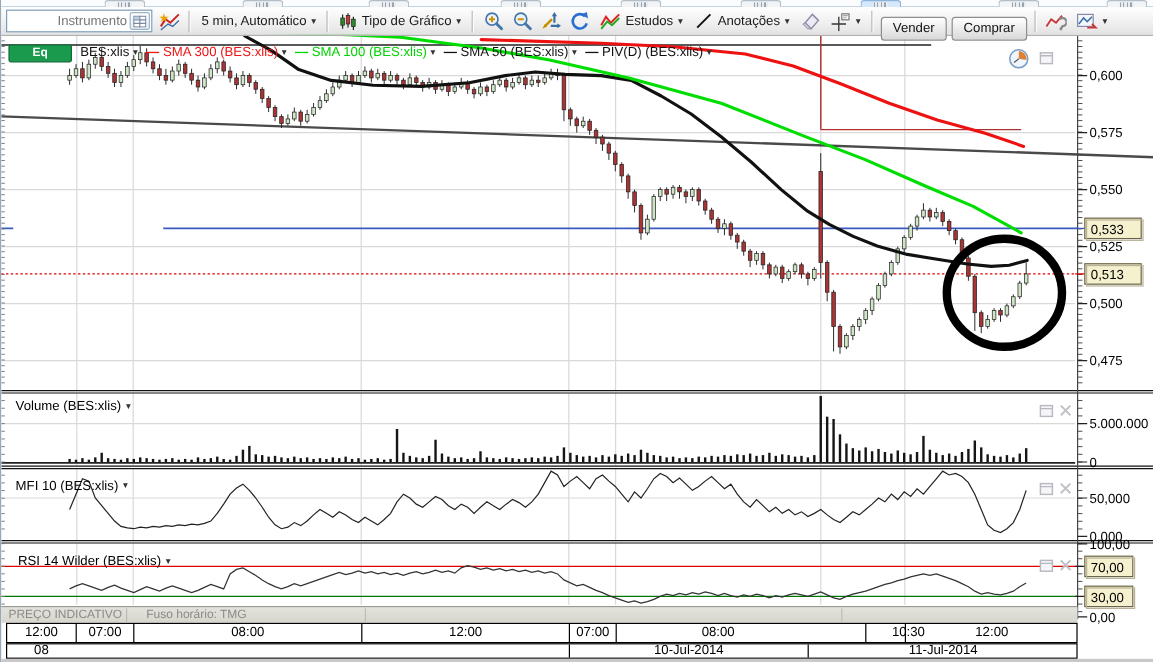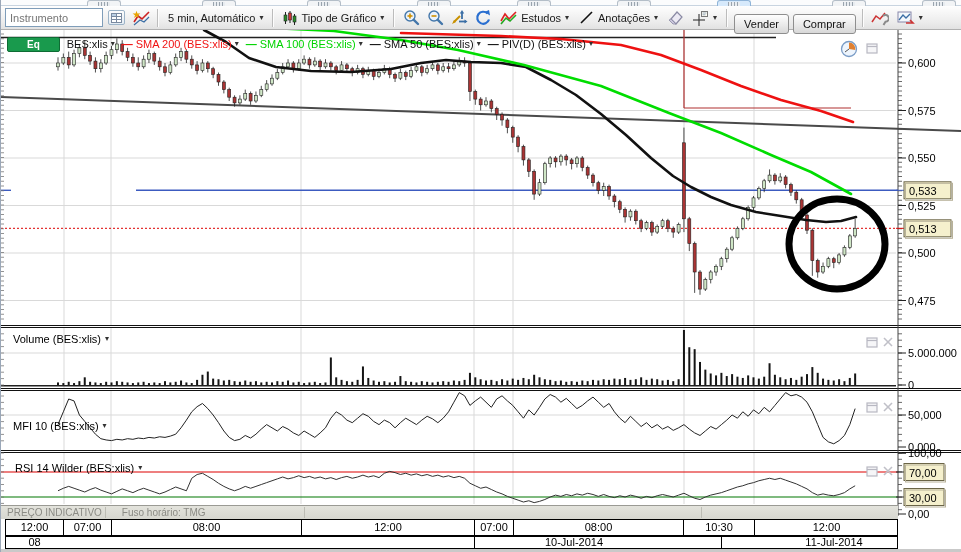--- a/index.html
+++ b/index.html
@@ -8,21 +8,21 @@
   #app{position:relative;width:961px;height:552px;overflow:hidden;background:#fff;border-left:1px solid #9aa7b8;}
   
   #tabstrip{position:absolute;left:0;top:0;width:961px;height:6px;background:#fbfcfd;border-bottom:1px solid #c8d4e0;}
   .tabfrag{position:absolute;top:0;height:6px;width:34px;border:1px solid #b4bec8;border-bottom:none;border-radius:3px 3px 0 0;background:#f2f4f6;}
   .tabfrag.active{background:#d6e9fb;border-color:#8fb4d8;}
   .tabfrag .mini{position:absolute;left:10px;top:1px;width:12px;height:4px;background:repeating-linear-gradient(90deg,#9aa4ae 0 1px,#e8ecf0 1px 3px);}
   
   #toolbar{position:absolute;left:0;top:6px;width:961px;height:24px;background:linear-gradient(#fefefe,#ececec 70%,#e2e2e2);border-bottom:1px solid #b0b0b0;display:flex;align-items:center;padding:0 4px;gap:4px;white-space:nowrap;}
   .sep{width:2px;height:18px;border-left:1px solid #bcbcbc;border-right:1px solid #fdfdfd;margin:0 2px;}
   .tb-input-wrap{position:relative;width:122px;height:19px;}
-  .tb-input-wrap input{width:98px;height:19px;border:1px solid #7f9db9;padding:1px 20px 1px 4px;font:11px "Liberation Sans",sans-serif;color:#444;}
+  .tb-input-wrap input{width:122px;height:19px;border:1px solid #7f9db9;padding:1px 20px 1px 4px;font:11px "Liberation Sans",sans-serif;color:#444;text-align:right;}
   .tb-input-btn{position:absolute;right:2px;top:2px;width:17px;height:15px;border:1px solid #9db4c8;background:linear-gradient(#fdfdfd,#e4ecf4);border-radius:2px;display:flex;align-items:center;justify-content:center;cursor:pointer;}
   .tb-icon{display:inline-flex;align-items:center;justify-content:center;width:20px;height:20px;cursor:pointer;}
   .tb-drop{display:inline-flex;align-items:center;gap:4px;padding:2px 3px;cursor:pointer;color:#1a1a1a;}
   .caret{font-size:8px;color:#333;line-height:1;}
   .tb-btn{height:20px;padding:1px 9px;font:11px "Liberation Sans",sans-serif;color:#111;background:linear-gradient(#fefefe,#e8e8e8 60%,#d8d8d8);border:1px solid #8e8e8e;border-radius:3px;cursor:pointer;margin-top:12px;}
   
   #chart-area{position:absolute;left:0;top:0;width:961px;height:404px;}
   svg text{font-family:"Liberation Sans",sans-serif;}
   
   #legend{position:absolute;left:6px;top:36px;height:16px;display:flex;align-items:center;gap:7px;font-size:11px;}
@@ -952,21 +952,21 @@
   </div>
 
   <div id="legend">
     <span class="eq-badge">Eq</span>
     <span class="leg-item leg-black">
       <span>BES:xlis</span>
       <span class="caret">▾</span>
     </span>
     <span class="leg-item leg-red">
       <span class="dash">—</span>
-      <span>SMA 200 (BES:xlis)</span>
+      <span>SMA 300 (BES:xlis)</span>
       <span class="caret">▾</span>
     </span>
     <span class="leg-item leg-green">
       <span class="dash">—</span>
       <span>SMA 100 (BES:xlis)</span>
       <span class="caret">▾</span>
     </span>
     <span class="leg-item leg-black">
       <span class="dash">—</span>
       <span>SMA 50 (BES:xlis)</span>
@@ -976,21 +976,21 @@
       <span class="dash">—</span>
       <span>PIV(D) (BES:xlis)</span>
       <span class="caret">▾</span>
     </span>
   </div>
 
   <div class="panel-label" style="left:12px;top:333px;">
     <span>Volume (BES:xlis)</span>
     <span class="caret">▾</span>
   </div>
-  <div class="panel-label" style="left:12px;top:420px;">
+  <div class="panel-label" style="left:12px;top:399px;">
     <span>MFI 10 (BES:xlis)</span>
     <span class="caret">▾</span>
   </div>
   <div class="panel-label" style="left:14px;top:462px;">
     <span>RSI 14 Wilder (BES:xlis)</span>
     <span class="caret">▾</span>
   </div>
 
   <div id="status-row">
     <span class="lbl">PREÇO INDICATIVO</span>
@@ -999,23 +999,23 @@
     <span class="status-div" style="left:303px;"></span>
     <span class="status-div" style="left:700px;"></span>
   </div>
   <div id="time-row" class="axis-row" style="top:519px;height:16.5px;">
       <div class="axis-cell" style="left: 0px; width: 57px; border-left: none;">12:00</div>
       <div class="axis-cell" style="left: 57px; width: 48px;">07:00</div>
       <div class="axis-cell" style="left: 105px; width: 190px;">08:00</div>
       <div class="axis-cell" style="left: 295px; width: 173px;">12:00</div>
       <div class="axis-cell" style="left: 468px; width: 39px;">07:00</div>
       <div class="axis-cell" style="left: 507px; width: 170px;">08:00</div>
-      <div class="axis-cell" style="left: 677px; width: 71px;">10:30</div>
+      <div class="axis-cell" style="left: 715px; width: 71px;">10:30</div>
       <div class="axis-cell" style="left: 748px; width: 144px;">12:00</div>
     </div>
   <div id="date-row" class="axis-row" style="top:535.5px;height:13.5px;">
       <div class="axis-cell" style="left: 0px; width: 57px; border-left: none;">08</div>
       <div class="axis-cell" style="left: 468px; width: 199px;">10-Jul-2014</div>
-      <div class="axis-cell" style="left: 667px; width: 225px; margin-left: 48px;">11-Jul-2014</div>
+      <div class="axis-cell" style="left: 667px; width: 225px;">11-Jul-2014</div>
     </div>
   <div id="bottom-strip"></div>
 
 </div>
 
 </body></html>

